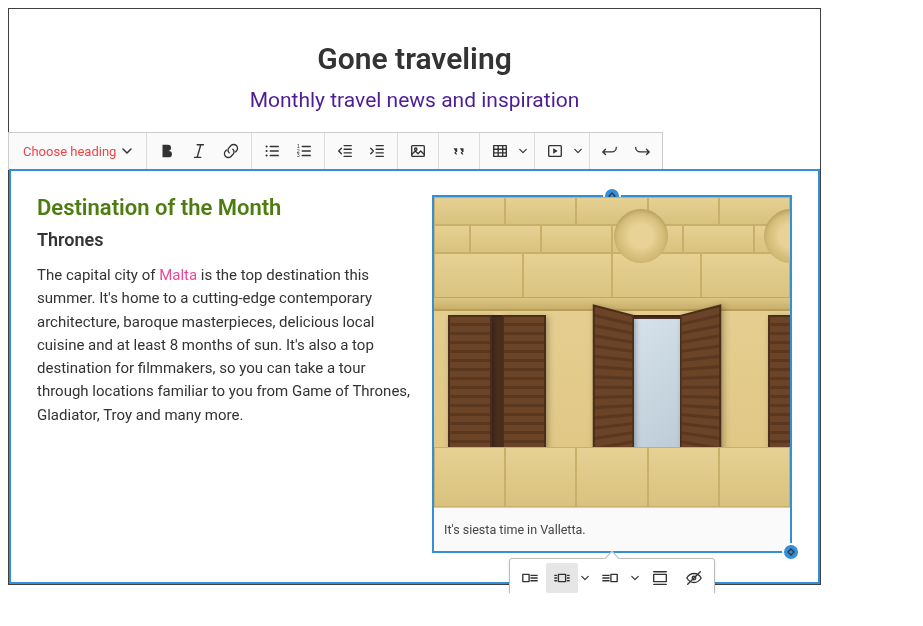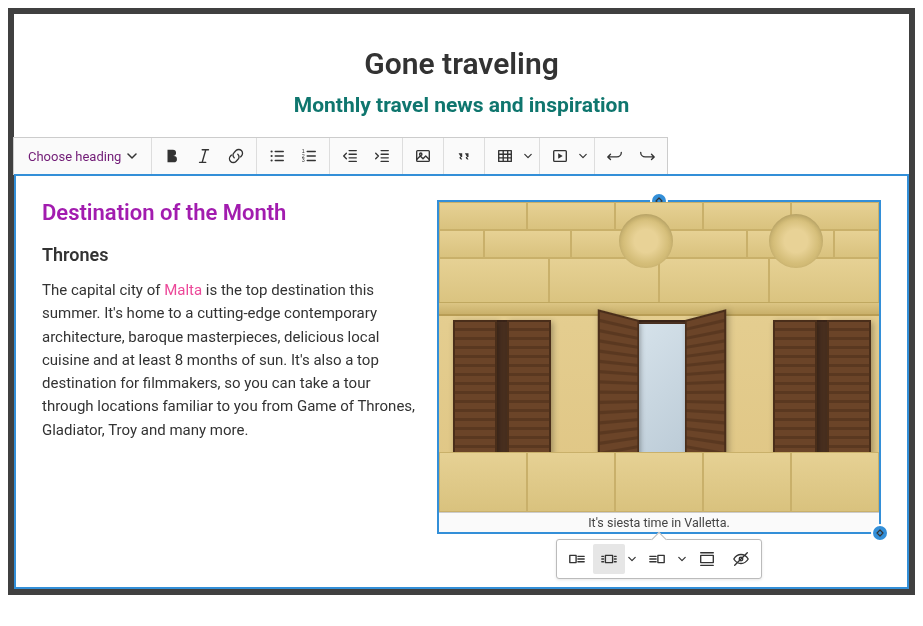--- a/index.html
+++ b/index.html
@@ -1,39 +1,39 @@
 <!DOCTYPE html>
 <html><head>
 <meta charset="utf-8">
 <style>
 *{box-sizing:border-box;margin:0;padding:0}
 body{font-family:-apple-system,BlinkMacSystemFont,"Segoe UI",Roboto,Helvetica,Arial,sans-serif;background:#fff;color:#333;padding:8px}
-.outer-frame{border:6px solid #404040;width:907px;margin:0}
+.outer-frame{border:1px solid #404040;width:813px;margin:0}
 .header-area{padding:32px 20px 20px;text-align:center}
 .page-title{font-size:30px;font-weight:600;color:#333;margin-bottom:12px}
-.page-subtitle{font-size:21px;color:#0f766e;font-weight:700}
+.page-subtitle{font-size:21px;color:#4c1d95;font-weight:400}
 .toolbar{display:flex;align-items:center;background:#fafafa;border:1px solid #ccc;height:38px;position:relative;left:-1px;width:fit-content}
 .tb-group{display:flex;align-items:center;height:100%;border-right:1px solid #ddd;padding:0 4px}
 .tb-group:last-child{border-right:none}
-.heading-dd{display:flex;align-items:center;gap:6px;padding:0 10px;height:100%;color:#701a75;font-size:13px;cursor:pointer}
+.heading-dd{display:flex;align-items:center;gap:6px;padding:0 10px;height:100%;color:#ef4444;font-size:13px;cursor:pointer}
 .heading-dd svg{width:10px;height:10px}
 .tb-btn{width:32px;height:32px;display:flex;align-items:center;justify-content:center;cursor:pointer;border:none;background:none;border-radius:2px}
 .tb-btn svg{width:18px;height:18px}
 .tb-split{display:flex;align-items:center}
 .tb-split .caret{width:14px;display:flex;align-items:center;justify-content:center}
 .editor{border:2px solid #338fd8;min-height:415px;padding:24px 26px;position:relative;margin-top:-1px}
 .content-row{display:flex;gap:20px;align-items:flex-start}
 .text-col{flex:0 0 375px}
-.h2{font-size:22px;font-weight:600;color:#a21caf;margin-bottom:19px}
+.h2{font-size:22px;font-weight:600;color:#4d7c0f;margin-bottom:9px}
 .h3{font-size:18px;font-weight:600;color:#333;margin-bottom:14px}
 .para{font-size:15px;line-height:1.55;color:#333}
 .para a{color:#ec4899;text-decoration:none}
 .image-widget{flex:1;border:2px solid #338fd8;position:relative;background:#fff}
 .image-widget .img-box{height:310px;position:relative;overflow:hidden}
-.caption{border-top:1px solid #ccc;padding:2px 10px;text-align:center;font-size:12.5px;color:#444;background:#fafafa}
+.caption{border-top:1px solid #ccc;padding:14px 10px;font-size:12.5px;color:#444;background:#fafafa}
 .handle{position:absolute;width:18px;height:18px;background:#338fd8;border:2px solid #fff;border-radius:50%;display:flex;align-items:center;justify-content:center}
 .handle svg{width:10px;height:10px}
 .handle.top{top:-10px;left:50%;transform:translateX(-50%)}
 .handle.br{bottom:-10px;right:-10px}
 .balloon{position:absolute;bottom:-47px;left:50%;transform:translateX(-50%);background:#fff;border:1px solid #bbb;border-radius:3px;display:flex;align-items:center;padding:4px;box-shadow:0 1px 3px rgba(0,0,0,.1)}
 .balloon::before{content:"";position:absolute;top:-6px;left:50%;transform:translateX(-50%) rotate(45deg);width:10px;height:10px;background:#fff;border-left:1px solid #bbb;border-top:1px solid #bbb}
 .balloon .bb{width:32px;height:30px;display:flex;align-items:center;justify-content:center;border-radius:2px;cursor:pointer}
 .balloon .bb.active{background:#e6e6e6}
 .balloon .bb svg{width:18px;height:18px}
 .balloon .caret{width:14px;display:flex;align-items:center;justify-content:center;cursor:pointer}

